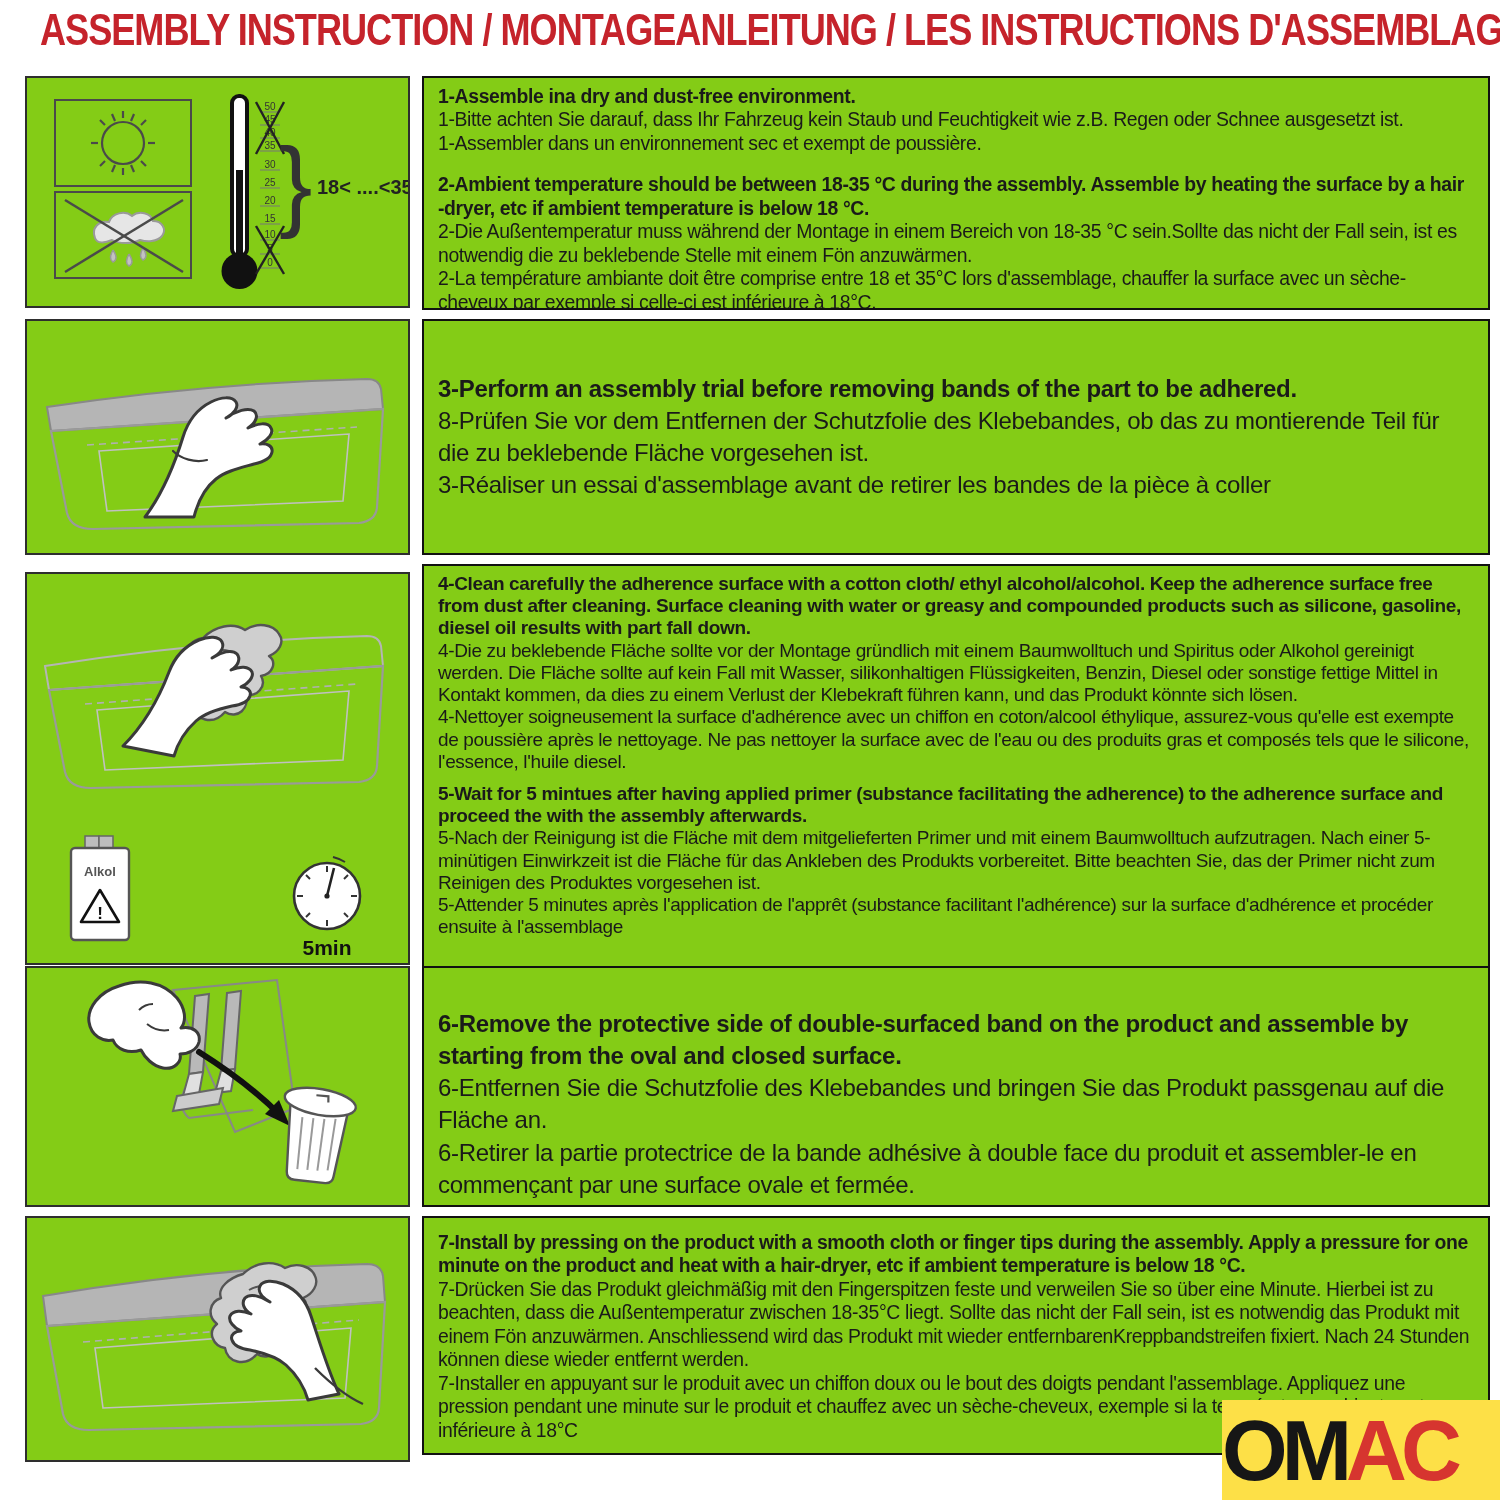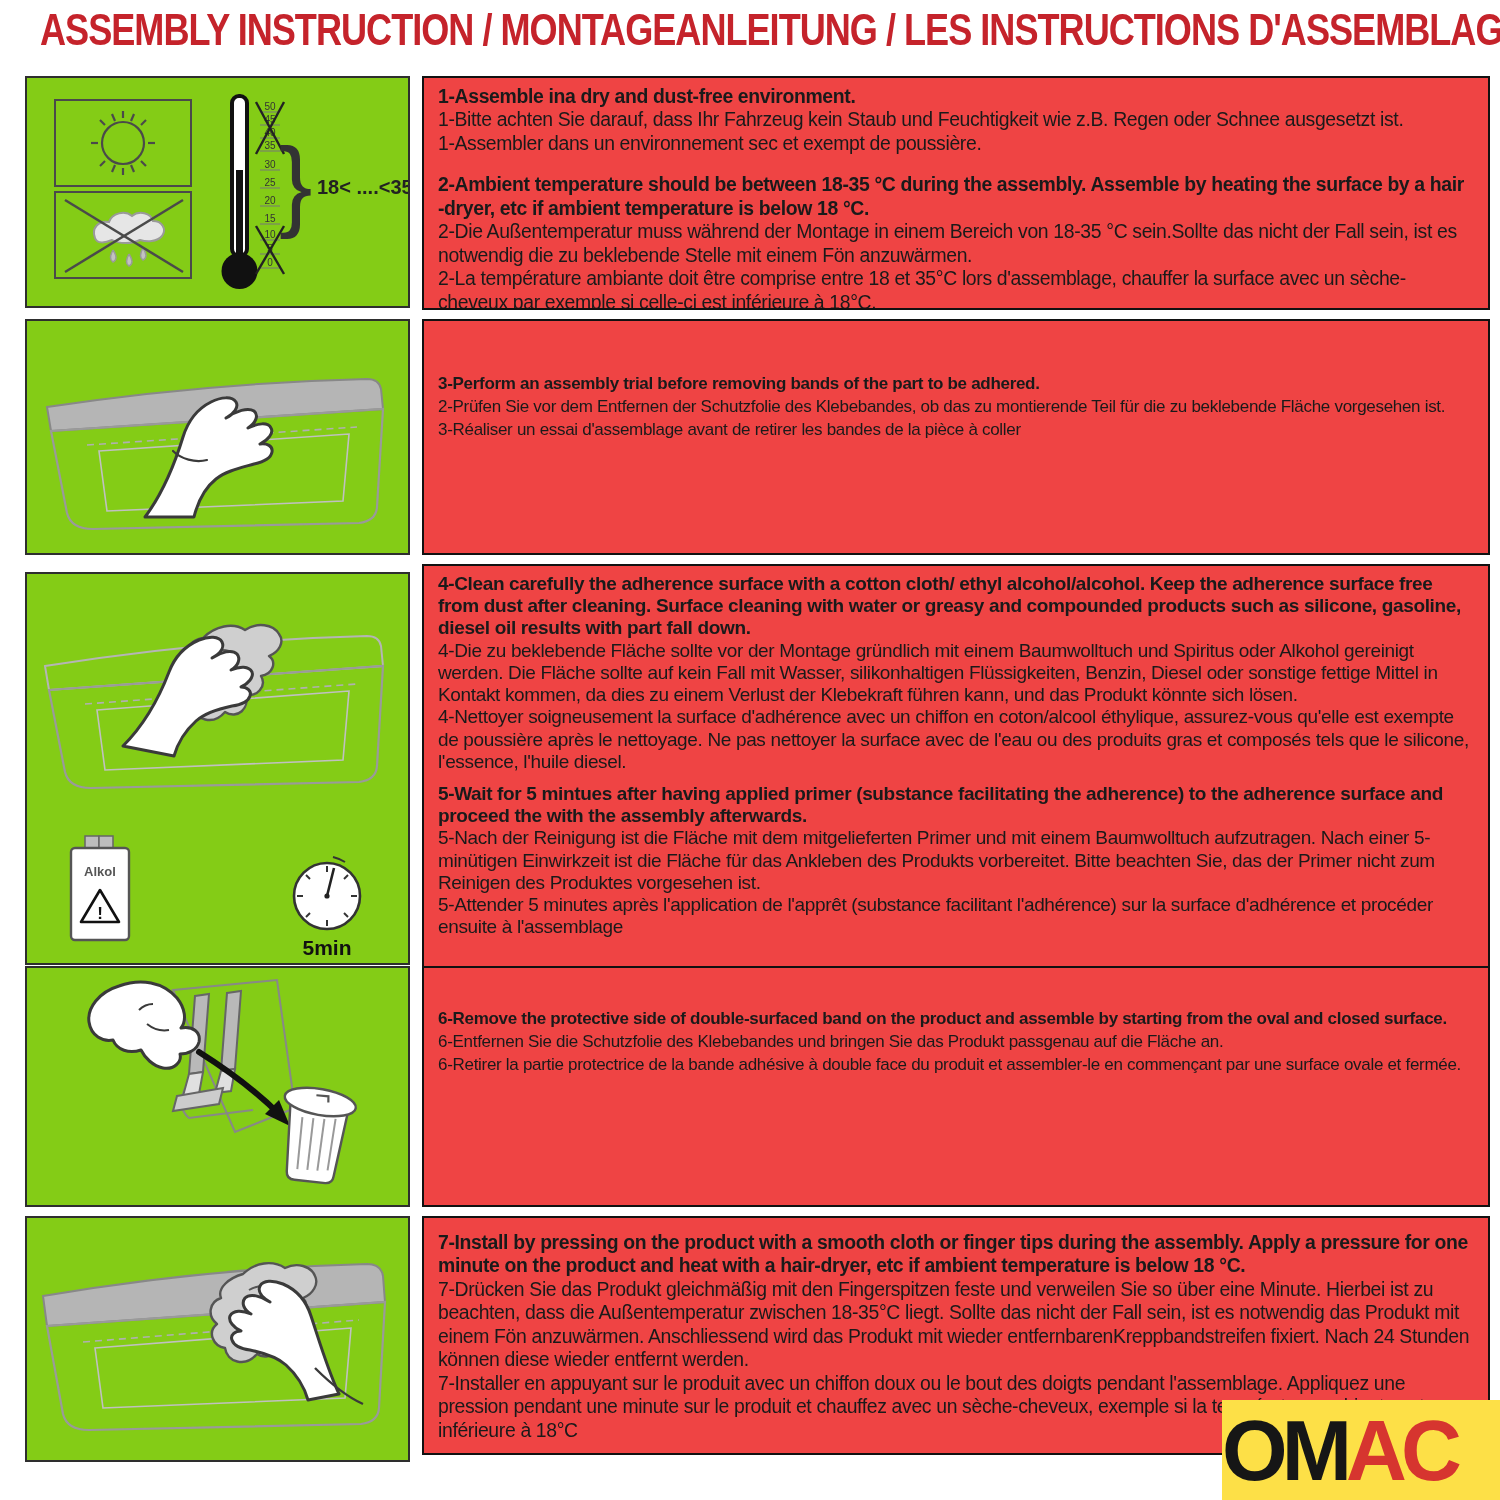--- a/index.html
+++ b/index.html
@@ -3,28 +3,28 @@
 <meta charset="utf-8">
 <style>
   html,body{margin:0;padding:0;background:#ffffff;}
   #page{position:relative;width:1500px;height:1500px;background:#ffffff;overflow:hidden;
         font-family:"Liberation Sans","DejaVu Sans",sans-serif;color:#1a1a1a;}
   .title{position:absolute;left:40px;top:6px;margin:0;font-size:44px;font-weight:bold;
          letter-spacing:-1.2px;white-space:nowrap;transform:scaleX(0.82);transform-origin:left top;
          line-height:1.1;}
   .illus-box{position:absolute;left:25px;width:385px;background:#84cc16;border:2px solid #2e2e2e;
              box-sizing:border-box;overflow:hidden;}
-  .text-box{position:absolute;left:422px;width:1068px;background:#ef4444;border:2px solid #111;
+  .text-box{position:absolute;left:422px;width:1068px;background:#84cc16;border:2px solid #111;
             box-sizing:border-box;overflow:hidden;}
   .text-inner{padding:7px 18px 4px 14px;}
   .para{margin:0;letter-spacing:-0.35px;}
   .bold{font-weight:bold;}
   .small .para{font-size:19.4px;line-height:1.21;}
   .dense .para{font-size:19px;line-height:1.17;}
-  .large .para{font-size:17px;line-height:1.34;letter-spacing:-0.3px;}
+  .large .para{font-size:24px;line-height:1.34;letter-spacing:-0.3px;}
   .spacer{height:18px;}
   .dense .spacer{height:10px;}
   .pad-mid{padding-top:52px;}
   .pad-mid4{padding-top:40px;}
   svg text{font-family:"Liberation Sans","DejaVu Sans",sans-serif;}
   #logo{position:absolute;left:1222px;top:1400px;width:278px;height:100px;background:#fde047;
         display:flex;align-items:center;justify-content:flex-start;}
   #logo .word{font-size:86px;font-weight:bold;letter-spacing:-6px;line-height:1;
         transform:scaleX(0.98);transform-origin:left center;white-space:nowrap;}
   #logo .blk{color:#161616;}
@@ -136,21 +136,21 @@
         <path d="M118,196 C136,172 148,142 156,116 C161,100 170,88 184,81 C194,76 205,75 209,81 C212,86 207,93 199,97
                  C209,90 221,86 227,90 C232,94 229,102 221,107 C231,102 241,101 244,107 C247,112 241,119 233,123
                  C240,122 246,125 245,131 C244,137 236,141 227,143 C213,147 199,150 189,158 C179,166 171,180 167,196 Z" fill="#ffffff" stroke="#3a3a3a" stroke-width="3" stroke-linejoin="round" stroke-linecap="round"></path>
         <path d="M146,130 C154,138 168,142 180,139" fill="none" stroke="#3a3a3a" stroke-width="2.2" stroke-linecap="round"></path>
       </g>
     </svg>
   </div>
   <div class="text-box" style="top:319px;height:236px;">
     <div class="text-inner large pad-mid">
         <p class="para bold">3-Perform an assembly trial before removing bands of the part to be adhered.</p>
-        <p class="para">2-Prüfen Sie vor dem Entfernen der Schutzfolie des Klebebandes, ob das zu montierende Teil für die zu beklebende Fläche vorgesehen ist.</p>
+        <p class="para">8-Prüfen Sie vor dem Entfernen der Schutzfolie des Klebebandes, ob das zu montierende Teil für die zu beklebende Fläche vorgesehen ist.</p>
         <p class="para">3-Réaliser un essai d'assemblage avant de retirer les bandes de la pièce à coller</p>
       </div>
   </div>
 
   <div class="illus-box" style="top:572px;height:393px;">
     <svg width="381" height="389" viewBox="0 0 381 389">
       <g>
         <path d="M18,92 Q180,66 340,62 Q352,62 354,72 L356,92 L22,116 Z" fill="none" stroke="#b5b5b5" stroke-width="2"></path>
         <path d="M22,116 L356,92 L350,192 Q349,206 332,208 L64,214 Q42,214 38,198 Z" fill="none" stroke="#9a9a9a" stroke-width="2.2"></path>
         <path d="M58,130 L330,110" stroke="#b0b0b0" stroke-width="1.6" stroke-dasharray="7 5" fill="none"></path>

